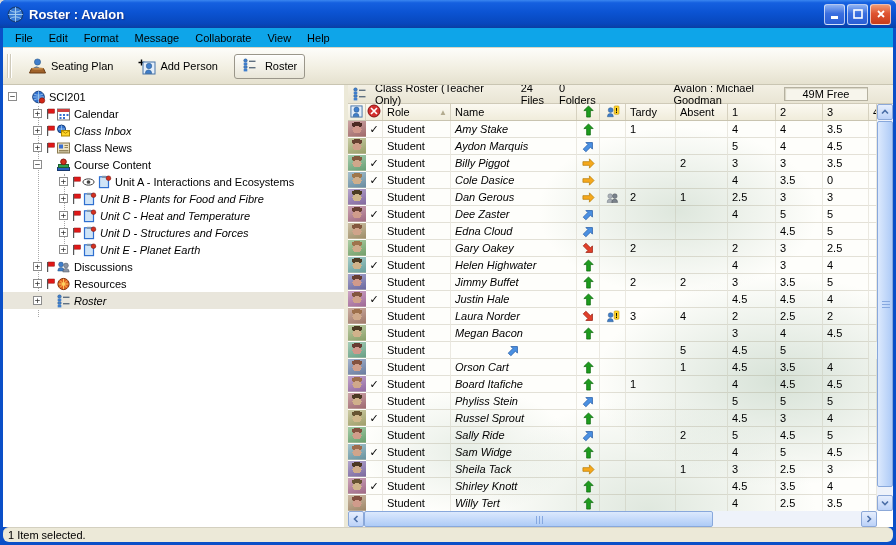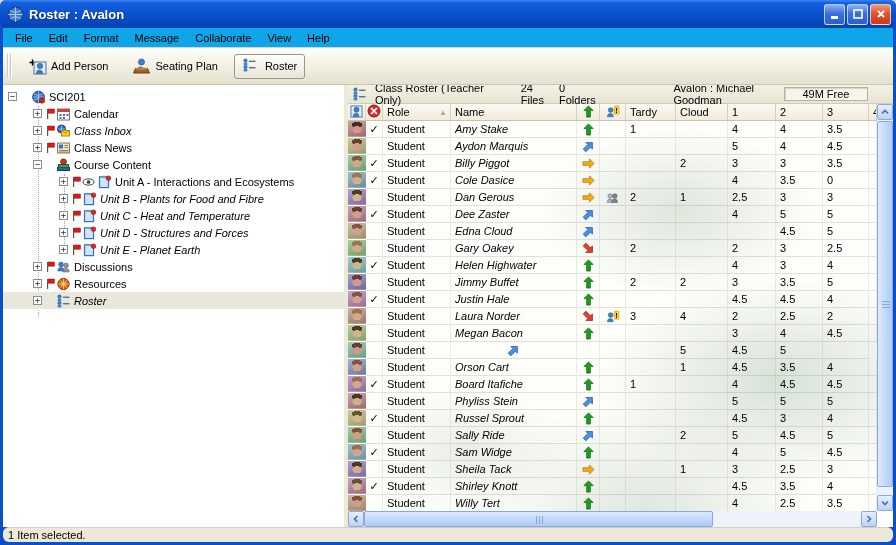--- a/index.html
+++ b/index.html
@@ -4,21 +4,21 @@
 <style>
   * { margin:0; padding:0; box-sizing:border-box; }
   html,body { background:#d8d8d8; }
   body { font-family:"Liberation Sans", sans-serif; }
 
   .window { position:relative; width:896px; height:545px; background:#0a4fc8;
     border-radius:6px 6px 0 0; overflow:hidden; padding:0 3px 3px; }
 
   
   .titlebar { height:28px; margin:0 -3px; padding:0 5px 0 7px; display:flex; align-items:center;
-    background:linear-gradient(180deg,#3a86f0 0%,#1560e0 10%,#0b53d2 45%,#0747bc 85%,#0a3fa2 100%);border-radius:7px; }
+    background:linear-gradient(180deg,#3a86f0 0%,#1560e0 10%,#0b53d2 45%,#0747bc 85%,#0a3fa2 100%); }
   .titlebar .app-icon { width:17px; height:17px; margin-right:5px; }
   .titlebar .title-text { color:#fff; font-weight:bold; font-size:13px; text-shadow:1px 1px 1px #15358a; flex:1; }
   .winbtns { display:flex; gap:2px; }
   .winbtn { width:21px; height:21px; border-radius:3px; border:1px solid rgba(255,255,255,.65);
     display:flex; align-items:center; justify-content:center;
     background:linear-gradient(180deg,#8fb2f2 0%,#3a6fe0 45%,#2a5ed4 100%); }
   .winbtn.close { background:linear-gradient(180deg,#f09a72 0%,#df5432 45%,#c83c1a 100%); }
 
   
   .menubar { height:20px; background:#0ea5e9; border-bottom:1px solid #d9d5c5;
@@ -151,37 +151,37 @@
       <span class="menu-item">Collaborate</span>
       <span class="menu-item">View</span>
       <span class="menu-item">Help</span>
     </div>
 
   <div class="toolbar">
     <span class="grip"></span>
     <span id="toolbtns" style="display: flex;">
         <span class="tbtn">
           <span class="ticon"><svg width="19" height="17" viewBox="0 0 19 17">
+              <circle cx="9.5" cy="4" r="3.12" fill="#3f7ecc" stroke="#23517f" stroke-width=".5"></circle>
+              <path d="M5.34 12.450000000000001 q0-3.6 3.2-3.6 q3.2 0 3.2 3.6 z" fill="#3f7ecc" stroke="#23517f" stroke-width=".5"></path>
+              <path d="M3.5 10.5h12l2 4.5h-16z" fill="#a0622a" stroke="#6a3a12"></path>
+              <ellipse cx="9.5" cy="10.6" rx="6" ry="1.1" fill="#c08848"></ellipse>
+            </svg></span>
+          <span>Seating Plan</span>
+        </span>
+        <span class="tbtn">
+          <span class="ticon"><svg width="19" height="17" viewBox="0 0 19 17">
               <path d="M1.5 4.5h6M4.5 1.5v6" stroke="#000" stroke-width="1.4"></path>
               <g transform="translate(5,3)">
                 <rect x="1" y="1" width="12" height="12" fill="#e4eefa" stroke="#4472a8"></rect>
                 <circle cx="7" cy="5" r="2.76" fill="#3f7ecc" stroke="#23517f" stroke-width=".5"></circle>
                 <path d="M3.3200000000000003 12.475 q0-3.6 3.2-3.6 q3.2 0 3.2 3.6 z" fill="#3f7ecc" stroke="#23517f" stroke-width=".5"></path>
               </g>
             </svg></span>
           <span>Add Person</span>
-        </span>
-        <span class="tbtn">
-          <span class="ticon"><svg width="19" height="17" viewBox="0 0 19 17">
-              <circle cx="9.5" cy="4" r="3.12" fill="#3f7ecc" stroke="#23517f" stroke-width=".5"></circle>
-              <path d="M5.34 12.450000000000001 q0-3.6 3.2-3.6 q3.2 0 3.2 3.6 z" fill="#3f7ecc" stroke="#23517f" stroke-width=".5"></path>
-              <path d="M3.5 10.5h12l2 4.5h-16z" fill="#a0622a" stroke="#6a3a12"></path>
-              <ellipse cx="9.5" cy="10.6" rx="6" ry="1.1" fill="#c08848"></ellipse>
-            </svg></span>
-          <span>Seating Plan</span>
         </span>
         <span class="tbtn pressed">
           <span class="ticon"><svg width="15" height="14" viewBox="0 0 14 14">
               <circle cx="3" cy="2.6" r="1.8" fill="#3f7ecc" stroke="#23517f" stroke-width=".4"></circle>
               <rect x="1.2" y="4.6" width="3.6" height="2.4" fill="#3f7ecc"></rect>
               <rect x="6.5" y="2.6" width="6.5" height="1.4" fill="#607080"></rect>
               <circle cx="3" cy="9" r="1.8" fill="#3f7ecc" stroke="#23517f" stroke-width=".4"></circle>
               <rect x="1.2" y="11" width="3.6" height="2.4" fill="#3f7ecc"></rect>
               <rect x="6.5" y="9" width="6.5" height="1.4" fill="#607080"></rect>
             </svg></span>
@@ -470,21 +470,21 @@
                 <circle cx="5.5" cy="5.5" r="2.64" fill="#3f7ecc" stroke="#23517f" stroke-width=".5"></circle>
                 <path d="M1.9799999999999995 12.65 q0-3.6 3.2-3.6 q3.2 0 3.2 3.6 z" fill="#3f7ecc" stroke="#23517f" stroke-width=".5"></path>
                 <rect x="9.3" y="1" width="5.2" height="9" rx="1" fill="#ffd428" stroke="#c09000" stroke-width=".6"></rect>
                 <text x="11.9" y="8.2" font-size="8" text-anchor="middle" fill="#000" font-weight="bold" font-family="Liberation Sans,sans-serif">!</text>
               </svg></span>
           </div>
         <div class="th">
             <span>Tardy</span>
           </div>
         <div class="th">
-            <span>Cloud</span>
+            <span>Absent</span>
           </div>
         <div class="th">
             <span>1</span>
           </div>
         <div class="th">
             <span>2</span>
           </div>
         <div class="th">
             <span>3</span>
           </div>

